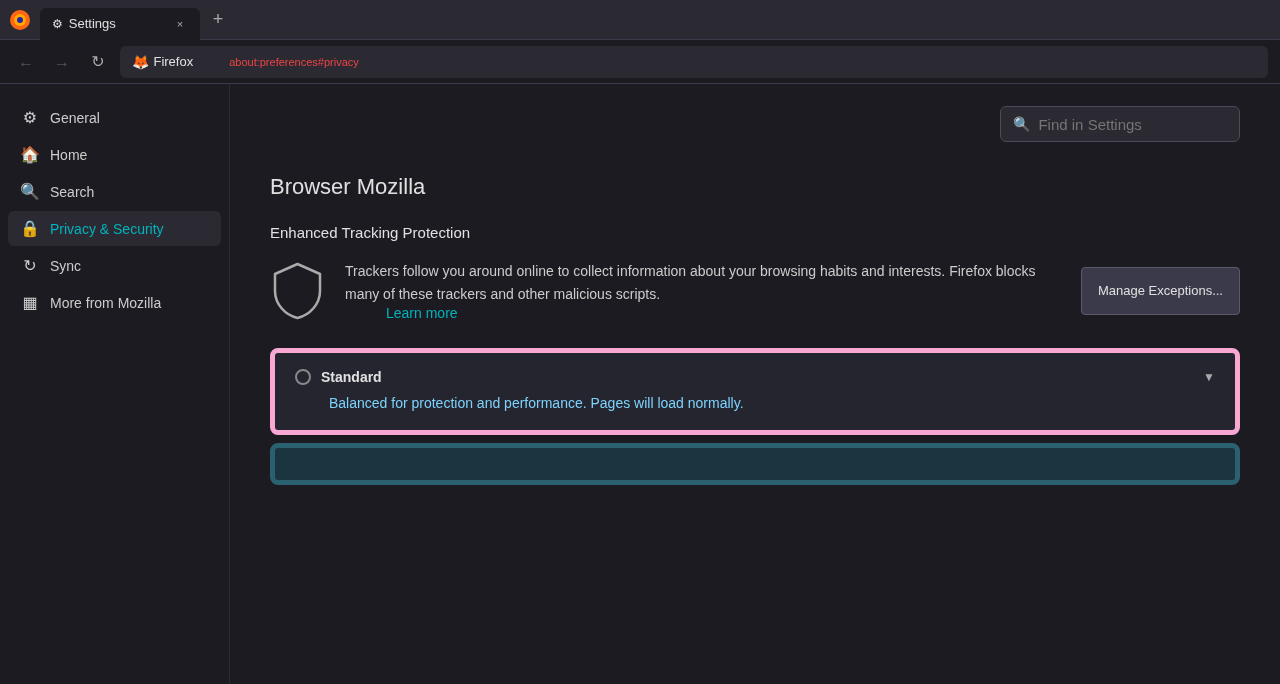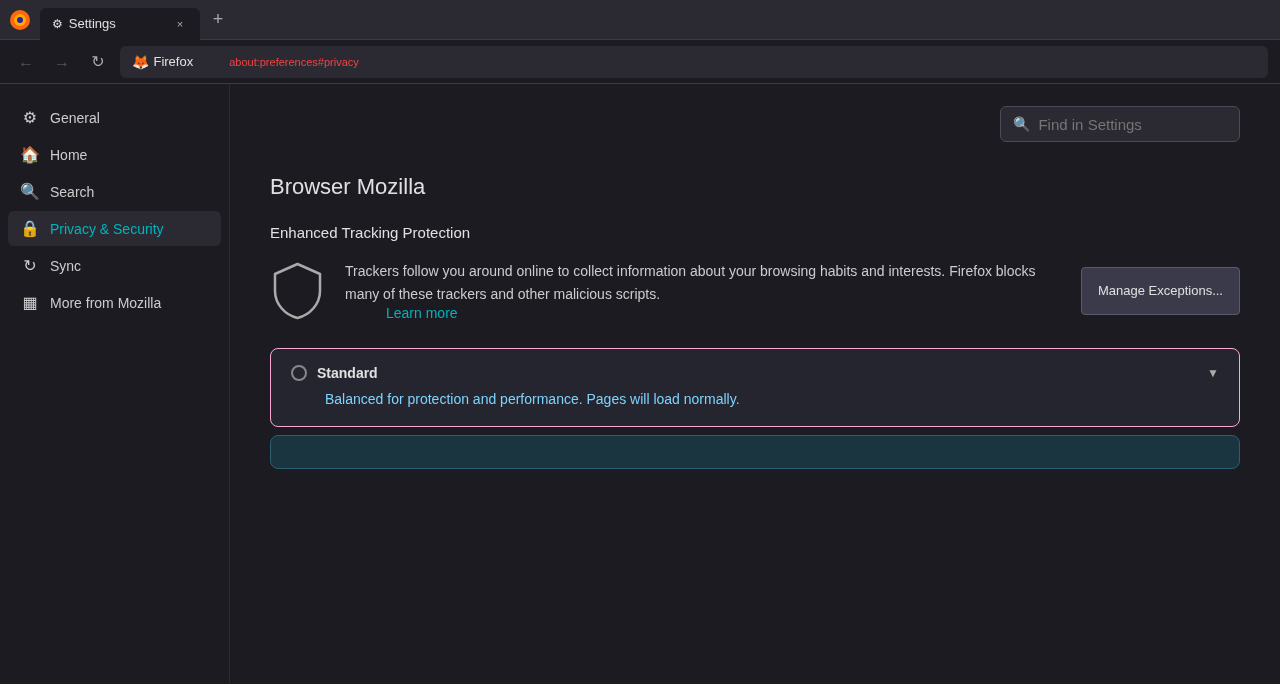--- a/index.html
+++ b/index.html
@@ -252,21 +252,21 @@
       font-size: 13px;
       cursor: pointer;
       white-space: nowrap;
       height: 48px;
       display: flex;
       align-items: center;
     }
 
     
     .option-card {
-      border: 1px solid #f9a8d4;
+      border: 5px solid #f9a8d4;
       border-radius: 8px;
       padding: 16px 20px;
       margin-bottom: 8px;
       cursor: pointer;
     }
     .option-card.standard {
       background: #252530;
     }
     .option-card.strict {
       background: #1a3540;

